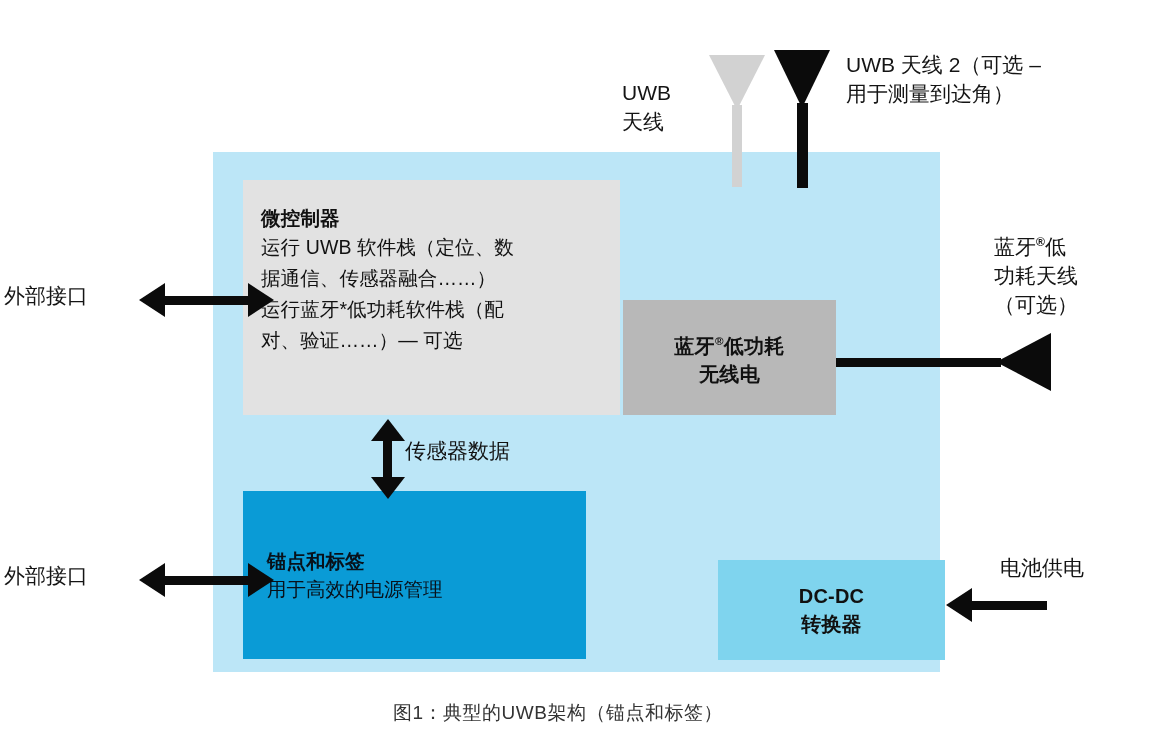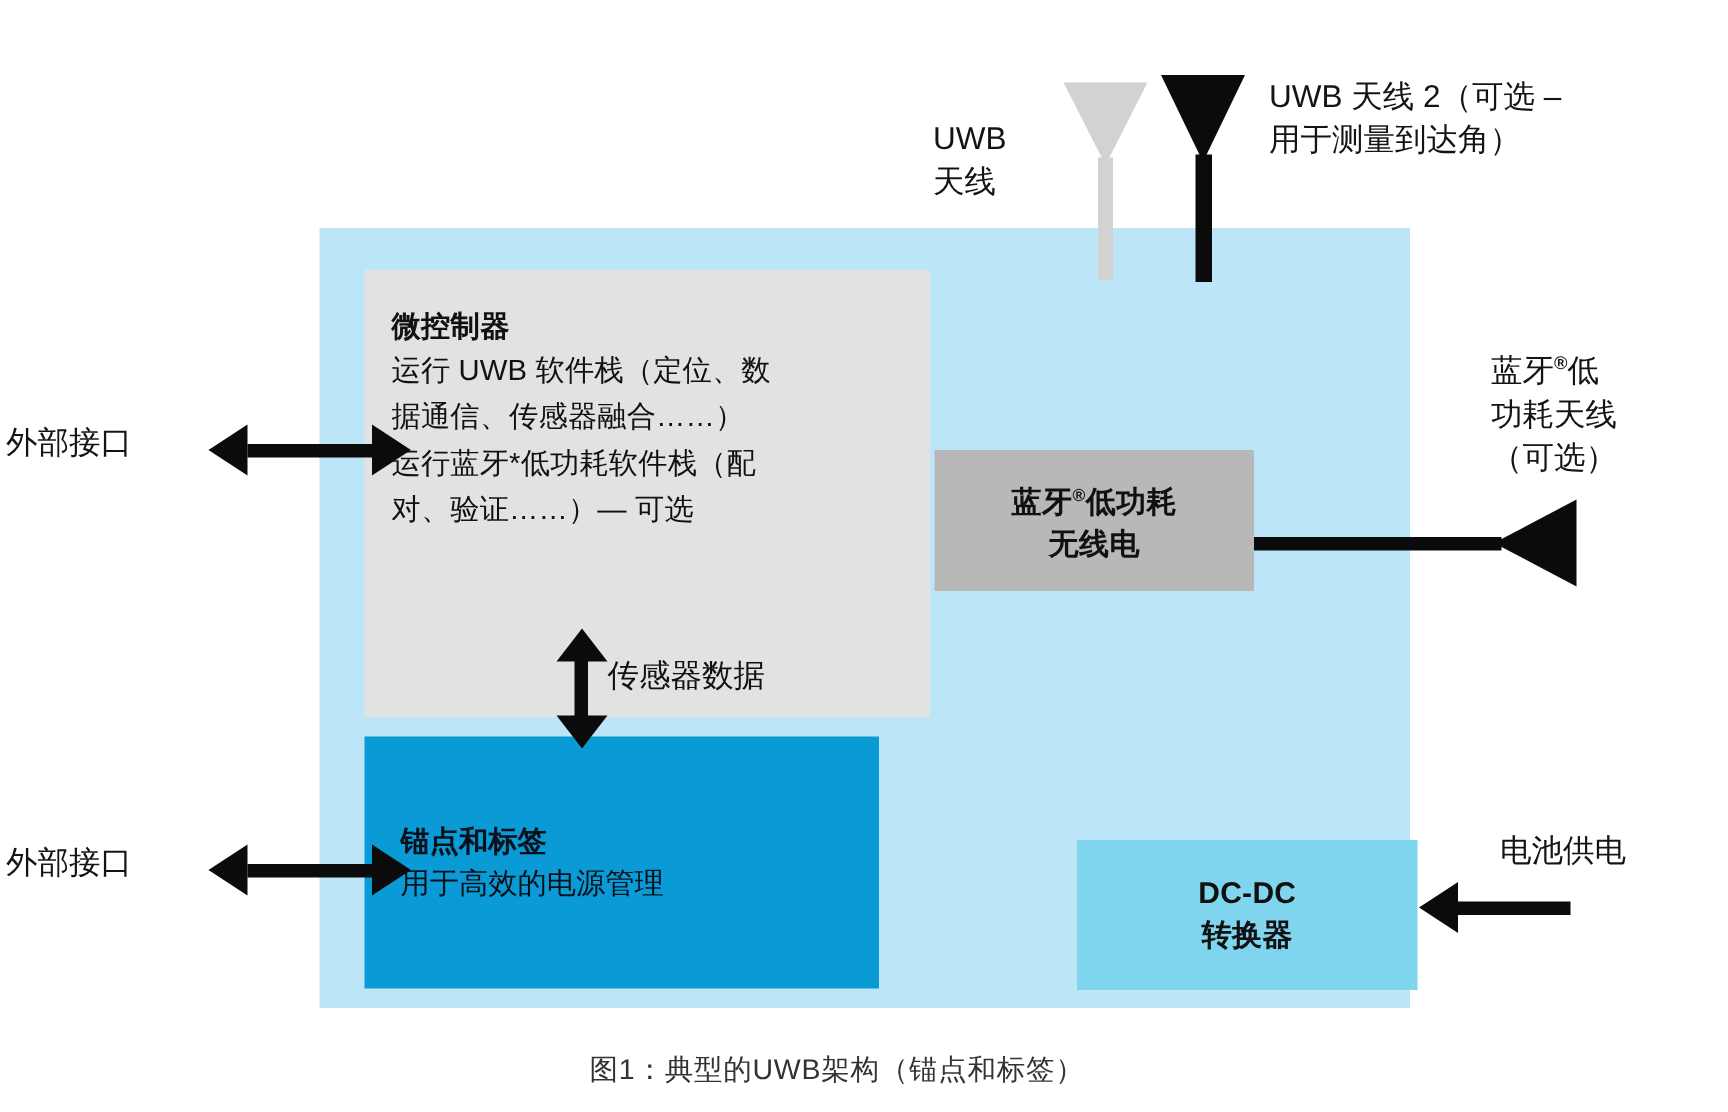--- a/index.html
+++ b/index.html
@@ -30,21 +30,21 @@
     width: 727px;
     height: 520px;
     background: #BCE6F7;
   }
 
   
   #mcu-block {
     left: 243px;
     top: 180px;
     width: 377px;
-    height: 298px;
+    height: 235px;
     background: #E2E2E2;
     box-sizing: border-box;
     padding: 24px 22px 0 18px;
   }
   #mcu-block .title {
     font-weight: bold;
     font-size: 19.5px;
     line-height: 28px;
     letter-spacing: .2px;
   }
@@ -67,21 +67,21 @@
   }
   #uwb-radio .lbl {
     font-weight: bold;
     font-size: 20px;
     letter-spacing: .3px;
   }
   #ble-radio {
     left: 623px;
     top: 300px;
     width: 213px;
-    height: 94px;
+    height: 115px;
     background: #B8B8B8;
     display: flex;
     align-items: center;
     justify-content: center;
     text-align: center;
   }
   #ble-radio .lbl {
     font-weight: bold;
     font-size: 20px;
     line-height: 28px;

